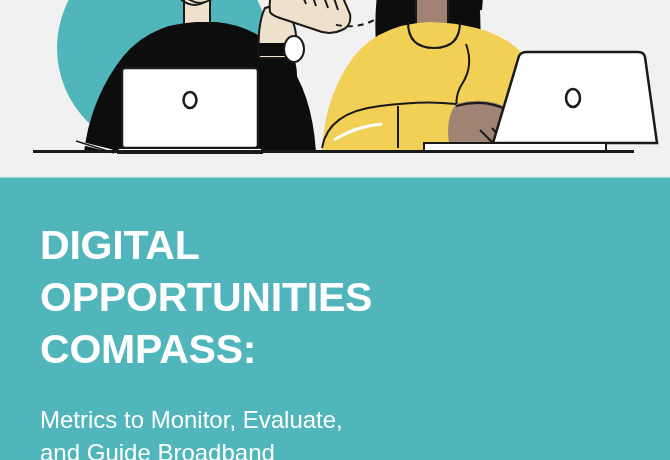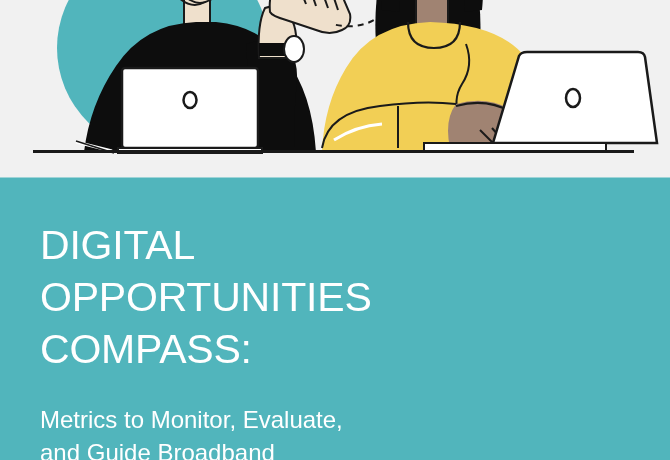--- a/index.html
+++ b/index.html
@@ -62,21 +62,21 @@
   .title-block {
     position: absolute;
     left: 40px;
     top: 42px;
     width: 420px;
   }
   .main-title {
     margin: 0;
     color: #ffffff;
     font-family: "Liberation Sans Narrow", "Liberation Sans", sans-serif;
-    font-weight: normal;
+    font-weight: bold;
     font-size: 41px;
     line-height: 52px;
     letter-spacing: -0.2px;
     white-space: pre-line;
   }
   .subtitle {
     margin: 0;
     padding-top: 28px;
     color: #ffffff;
     font-family: "Liberation Sans", sans-serif;

